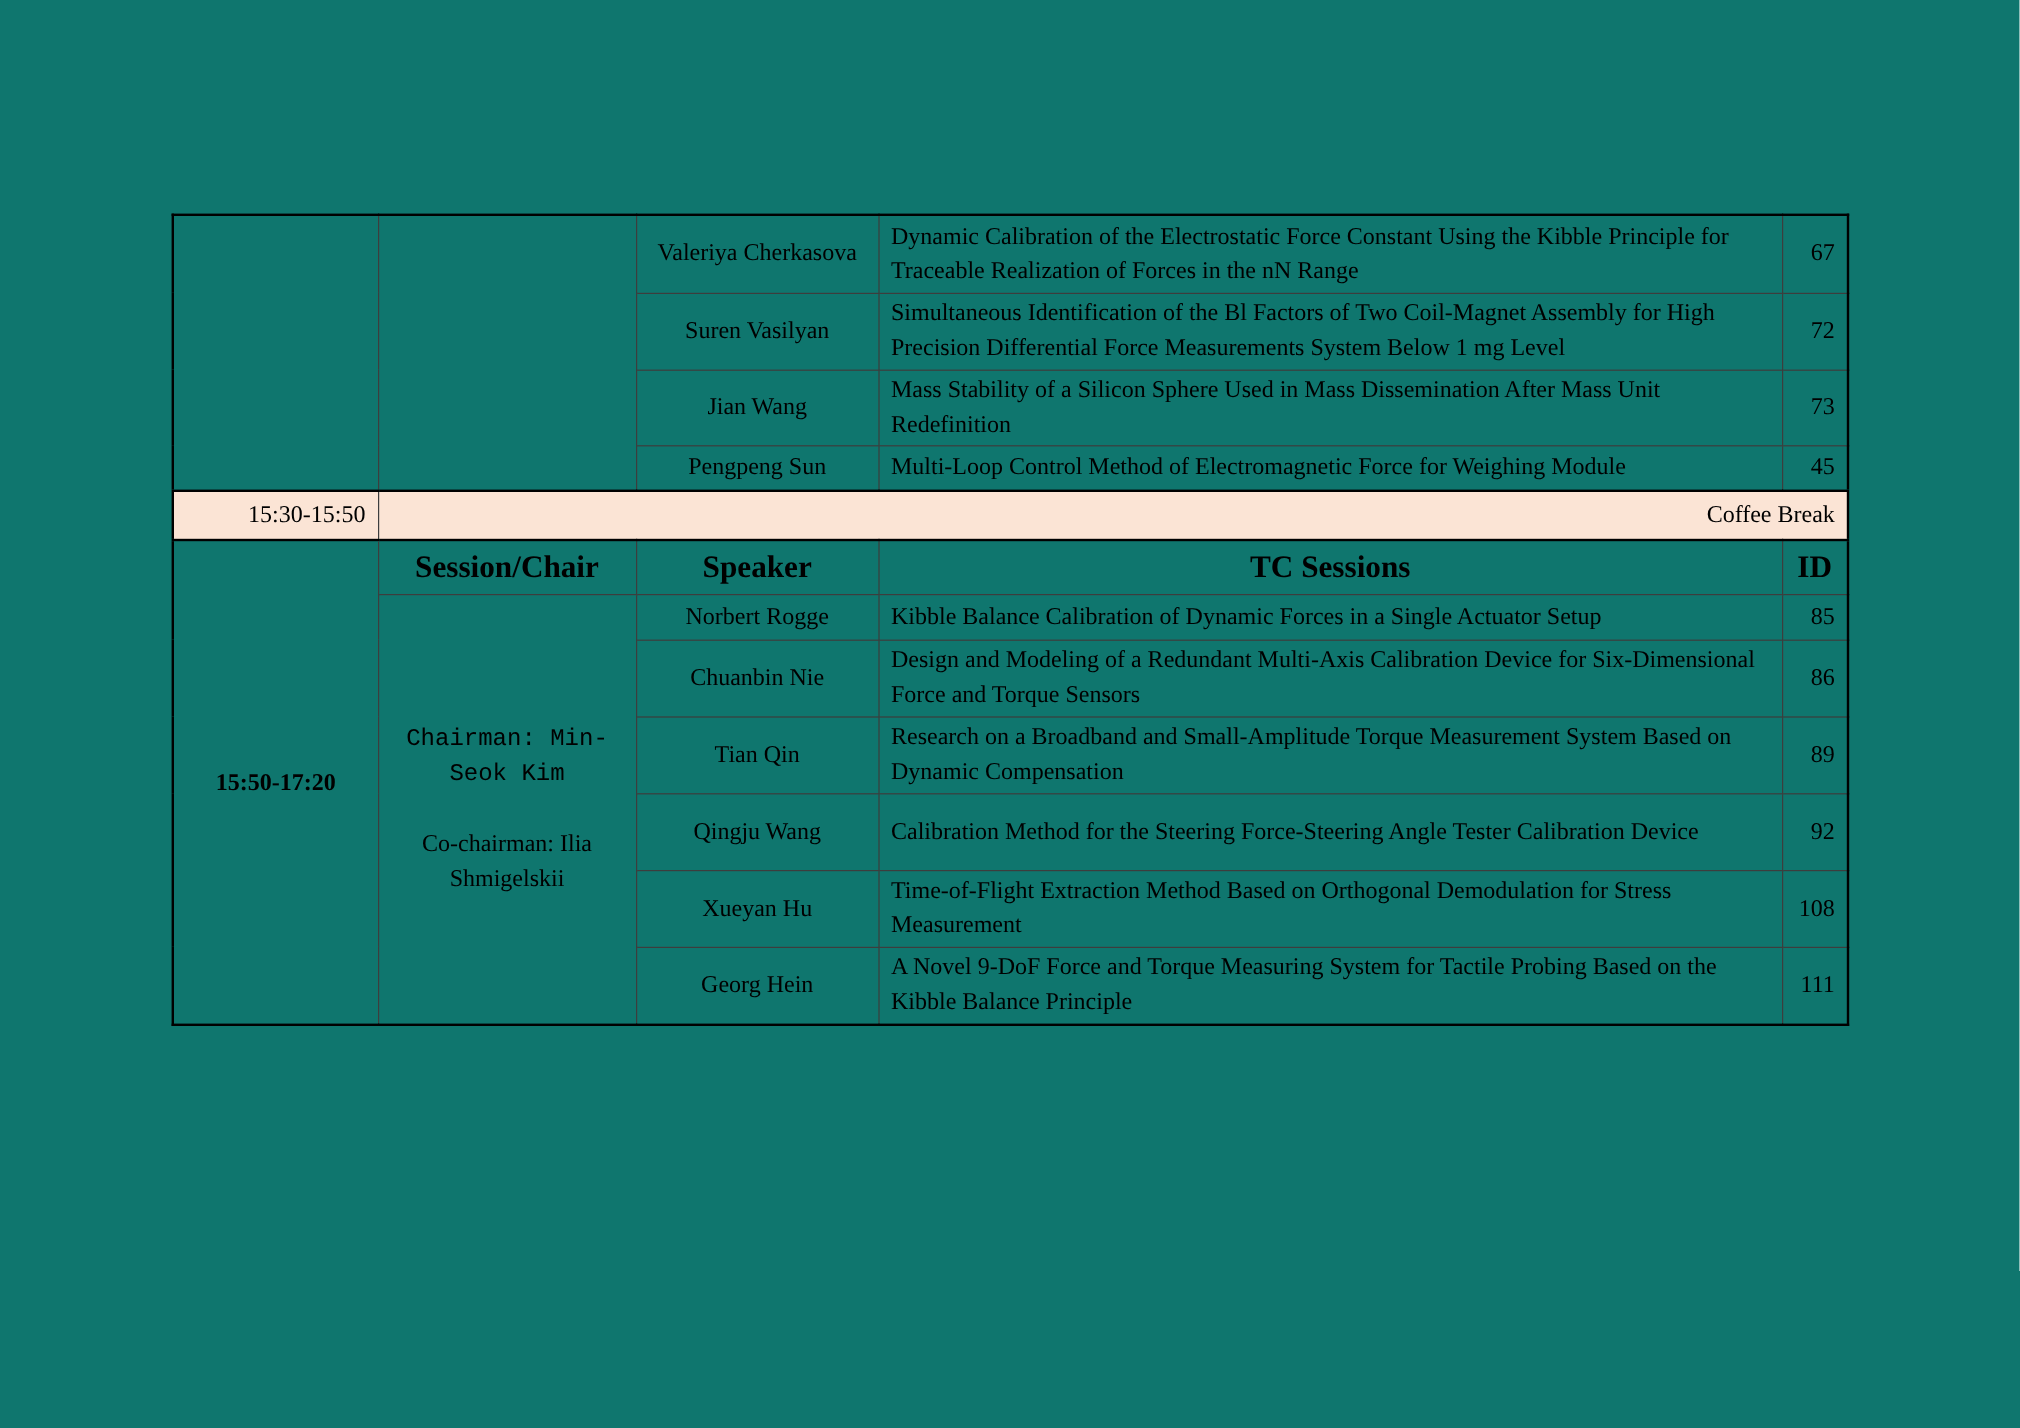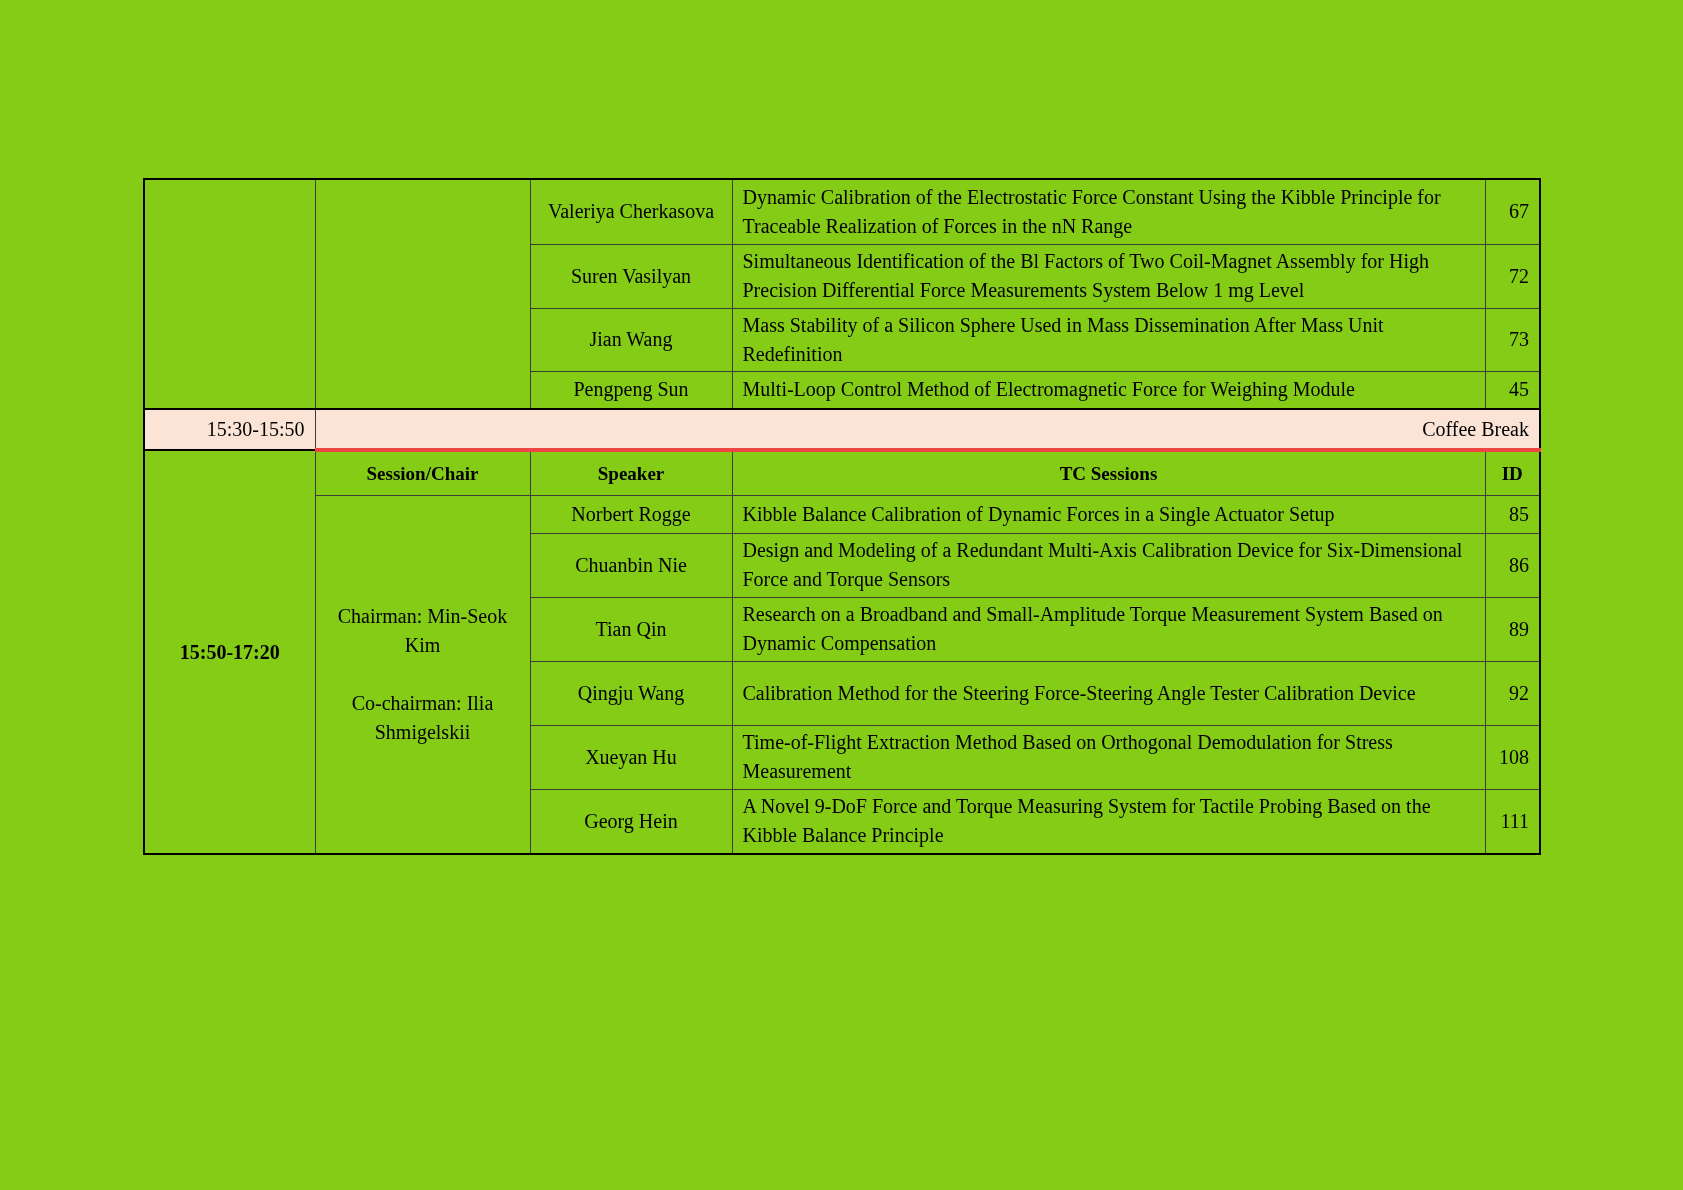--- a/index.html
+++ b/index.html
@@ -8,21 +8,21 @@
     background: #ffffff;
     width: 1683px;
     height: 1190px;
     font-family: "Liberation Serif", "DejaVu Serif", serif;
     color: #000000;
   }
   .page {
     position: relative;
     width: 1683px;
     height: 1190px;
-    background: #84cc16;
+    background: #0f766e;
     overflow: hidden;
   }
   table.program {
     position: absolute;
     left: 143px;
     top: 178px;
     width: 1396px;
     border-collapse: collapse;
     table-layout: fixed;
     font-size: 20px;
@@ -36,32 +36,32 @@
   }
   table.program { border: 2px solid #000000; }
   td.c-time   { text-align: center; }
   td.c-chair  { text-align: center; }
   td.c-speaker{ text-align: center; padding: 2px 16px; }
   td.c-title  { text-align: left; }
   td.c-id     { text-align: right; padding: 2px 4px; }
   tr.r-header td {
     font-weight: bold;
     text-align: center;
-    font-size: 19px;
-    border-top: 4px solid #ef4444;
+    font-size: 26px;
+    border-top: 2px solid #ef4444;
   }
   tr.r-coffee td {
     border-top: 2px solid #000000;
     border-bottom: 2px solid #000000;
     text-align: right;
   }
   td.pagebreak-line {
     border-top: 3px solid #9e9e9e;
   }
-  .chair-block div:first-child { margin-bottom: 29px; }
+  .chair-block div:first-child { margin-bottom: 29px; font-family: Liberation Mono, monospace; }
 </style>
 </head>
 <body>
 
 <div class="page">
   <table class="program">
     <colgroup>
       <col style="width:171px">
       <col style="width:215px">
       <col style="width:202px">

